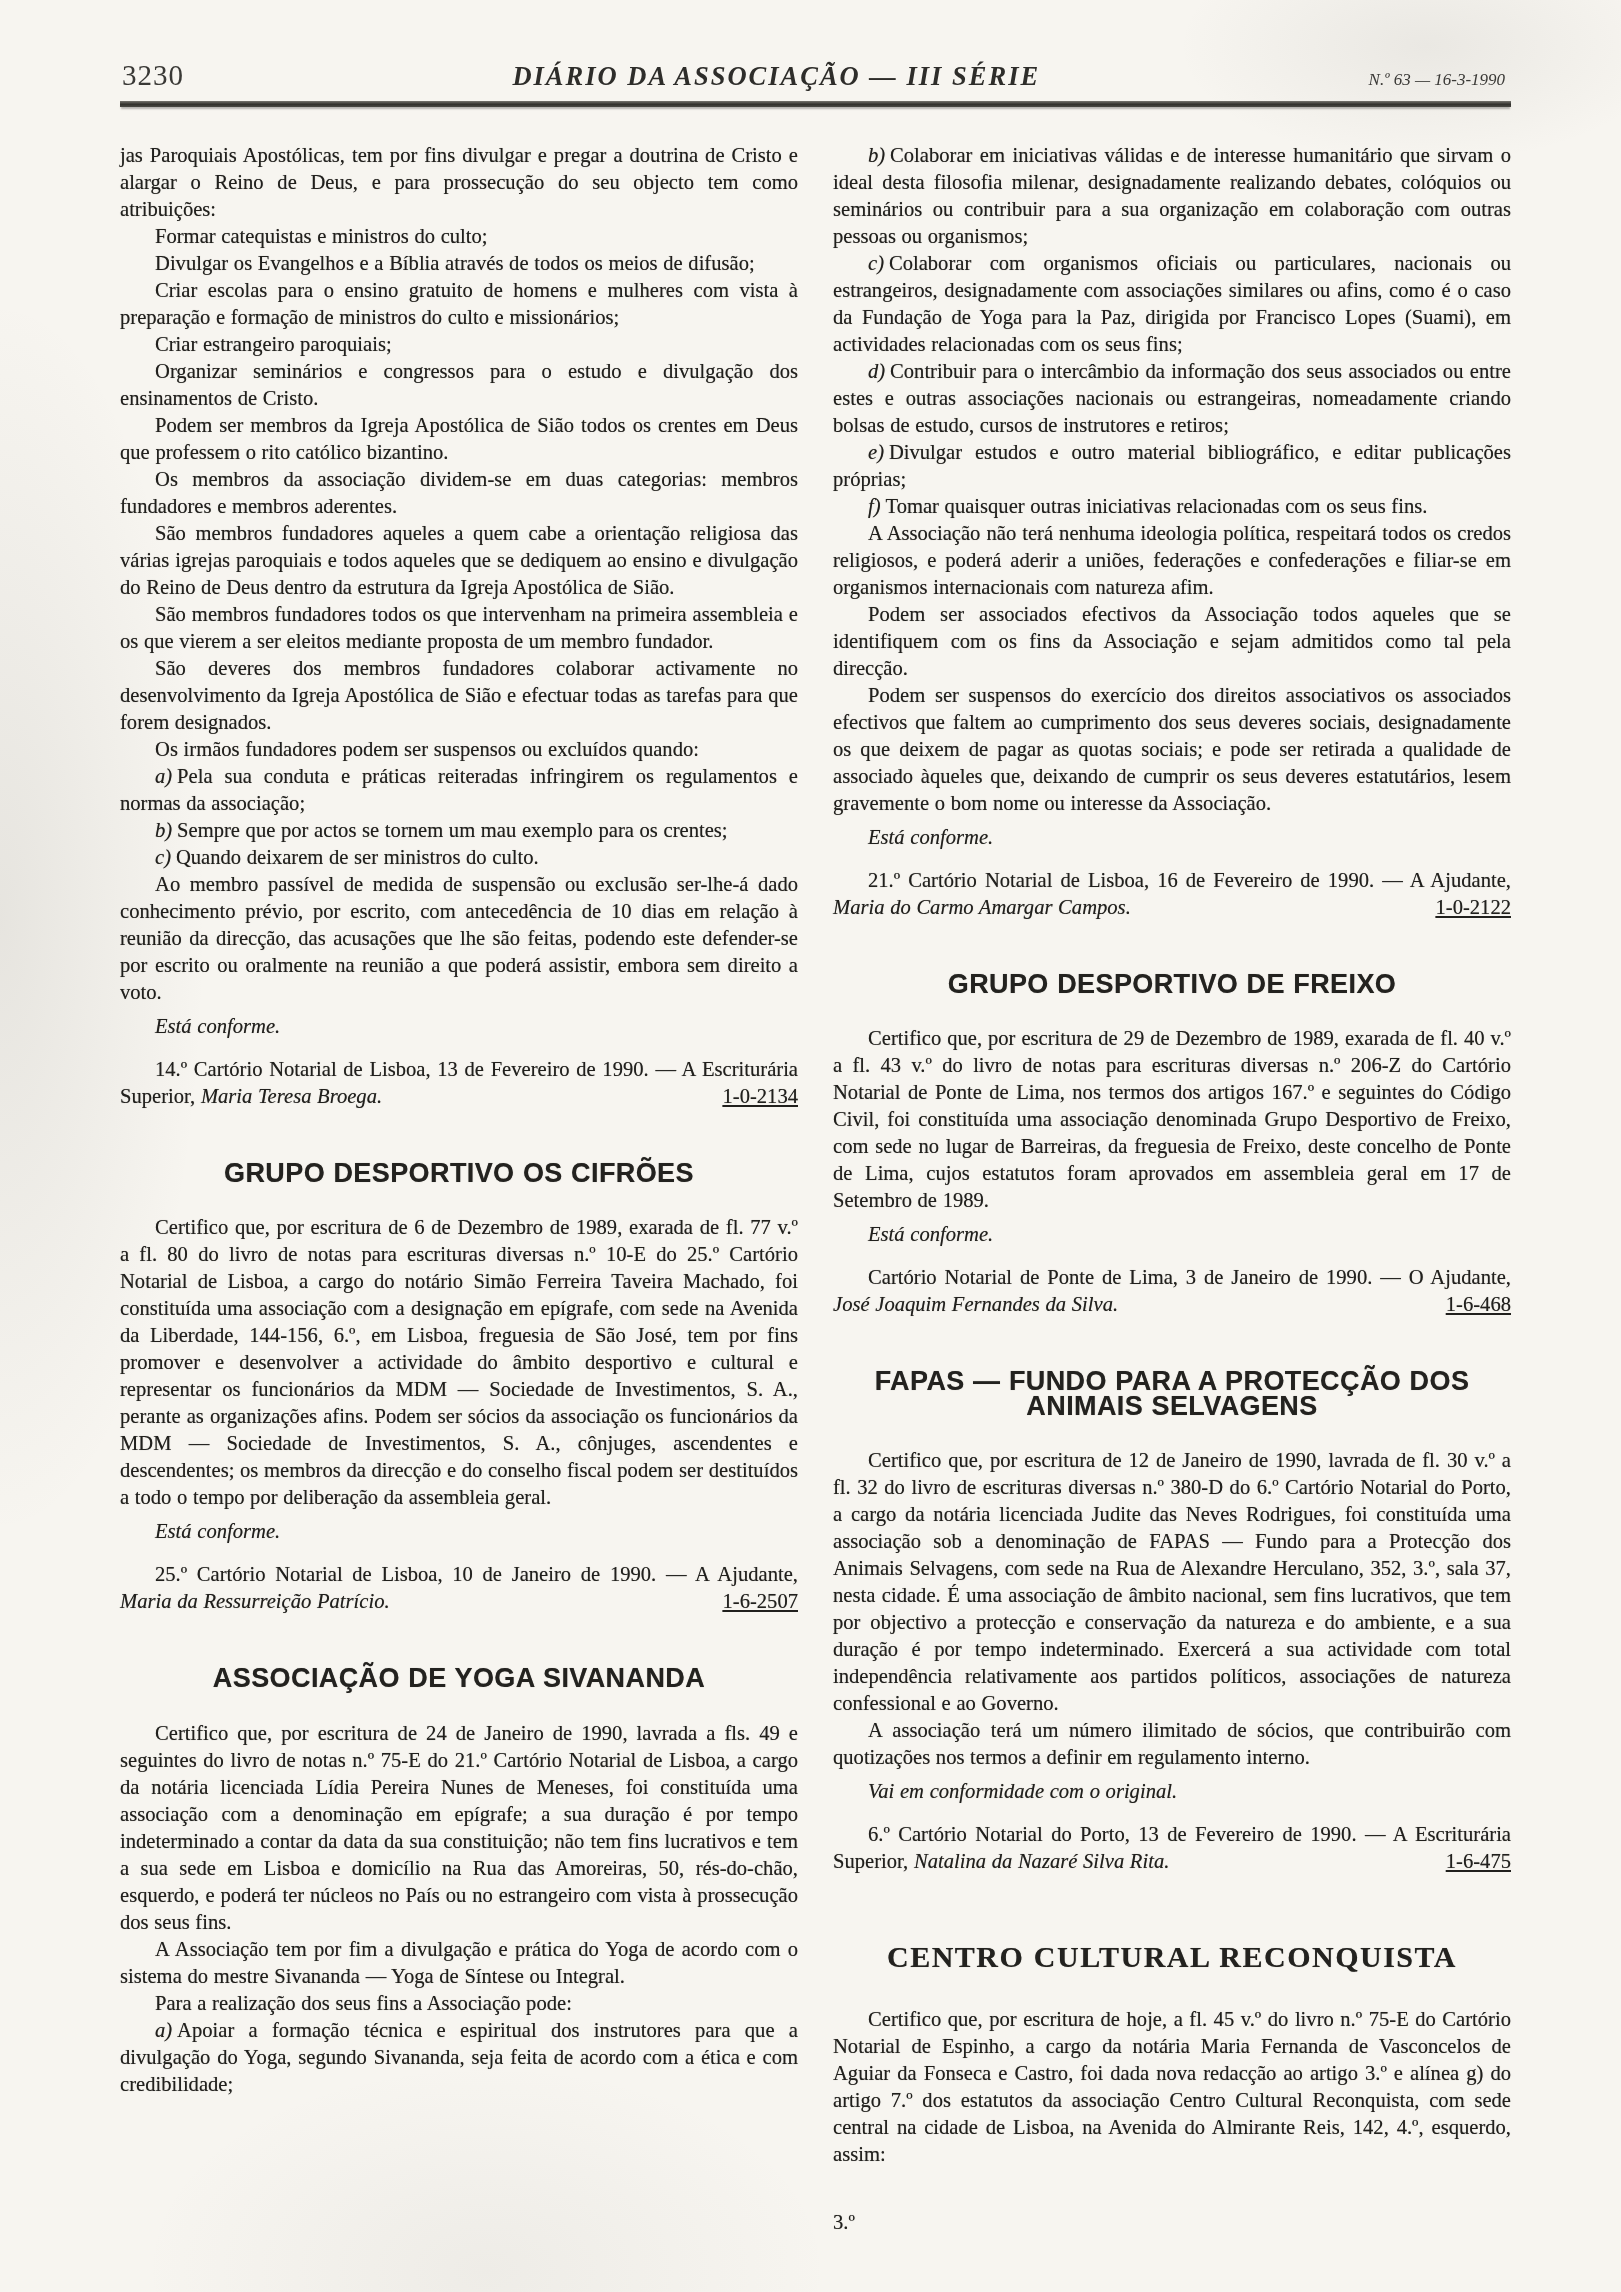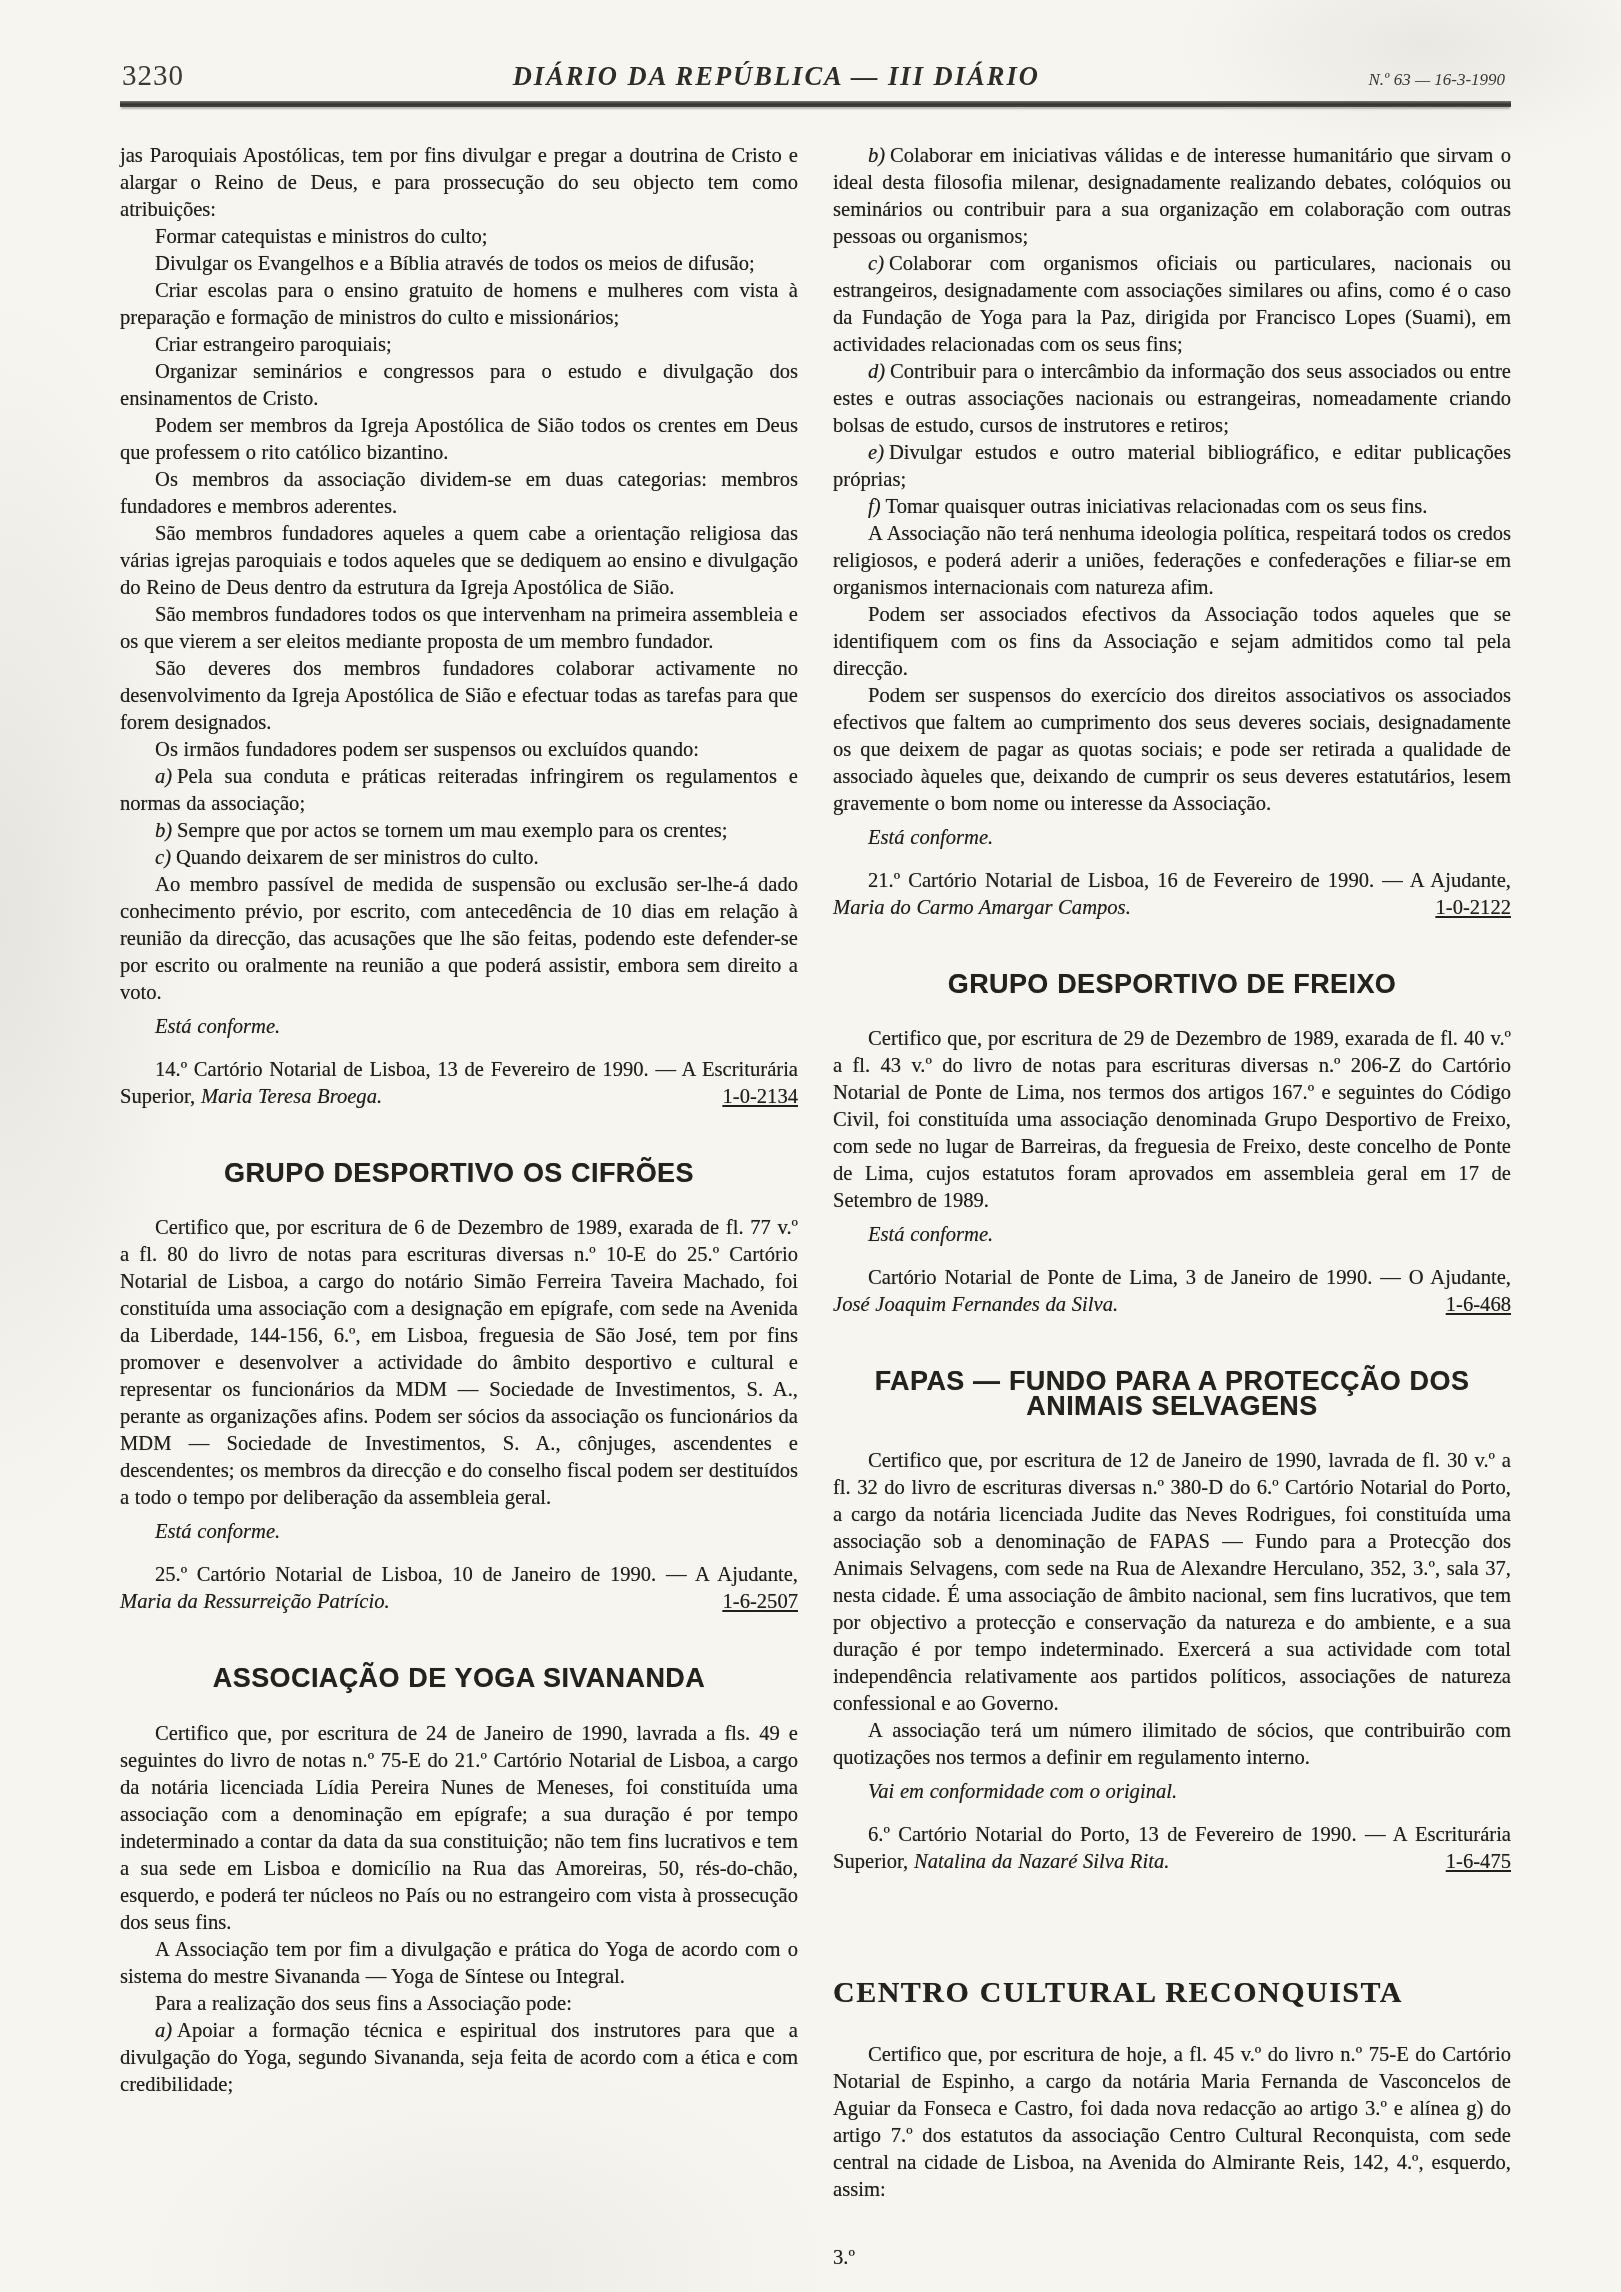--- a/index.html
+++ b/index.html
@@ -46,39 +46,39 @@
 
   .section-heading {
     font-family:"Liberation Sans", sans-serif;
     font-weight:bold; font-size:27px; line-height:24.5px;
     text-align:center; text-indent:0; letter-spacing:0.4px;
     margin:51px 0 29px 0; color:#23221f;
   }
   .large-heading {
     font-family:"Liberation Serif", serif;
     font-weight:bold; font-size:30px; line-height:33px;
-    text-indent:0; letter-spacing:1.5px;
-    margin:100px 0 33px 0; color:#23221f;
+    text-align:center; text-indent:0; letter-spacing:1.5px;
+    margin:65px 0 33px 0; color:#23221f;
   }
 
   .sig { text-indent:1.7em; margin:15.7px 0; }
   .sig-name { font-style:italic; }
   .sig-ref { float:right; text-indent:0;text-decoration:underline; }
 
   .article-number { text-indent:0; margin:41px 0; }
 </style>
 </head>
 <body>
 
 <div class="page">
   <div class="inner">
 
     <header class="masthead">
       <span class="page-number">3230</span>
-      <span class="journal-title">DIÁRIO DA REPÚBLICA — III DIÁRIO</span>
+      <span class="journal-title">DIÁRIO DA ASSOCIAÇÃO — III SÉRIE</span>
       <span class="issue">N.º 63 — 16-3-1990</span>
     </header>
 
     <div class="rule"></div>
 
     <main class="columns">
       <section class="col">
           <p class="para noindent"><span class="txt">jas Paroquiais Apostólicas, tem por fins divulgar e pregar a doutrina de Cristo e alargar o Reino de Deus, e para prossecução do seu objecto tem como atribuições:</span></p>
           <p class="para"><span class="txt">Formar catequistas e ministros do culto;</span></p>
           <p class="para"><span class="txt">Divulgar os Evangelhos e a Bíblia através de todos os meios de difusão;</span></p>

